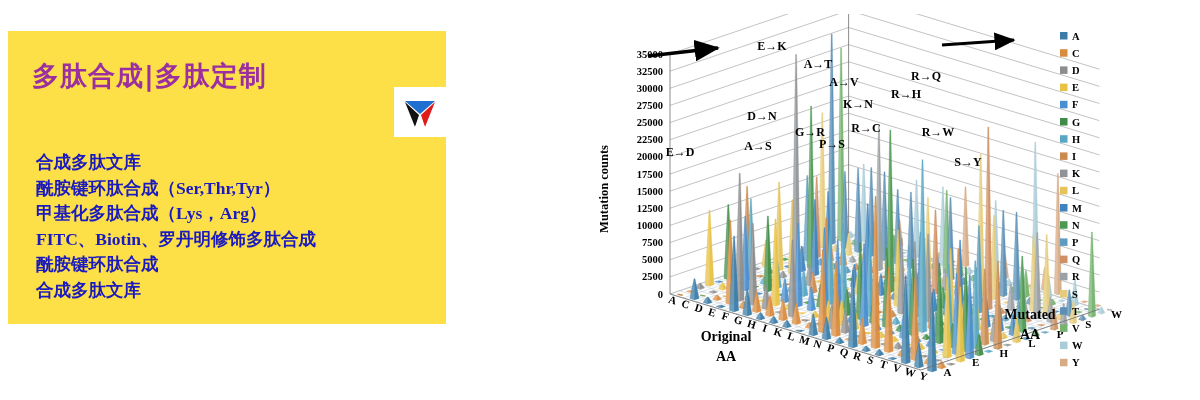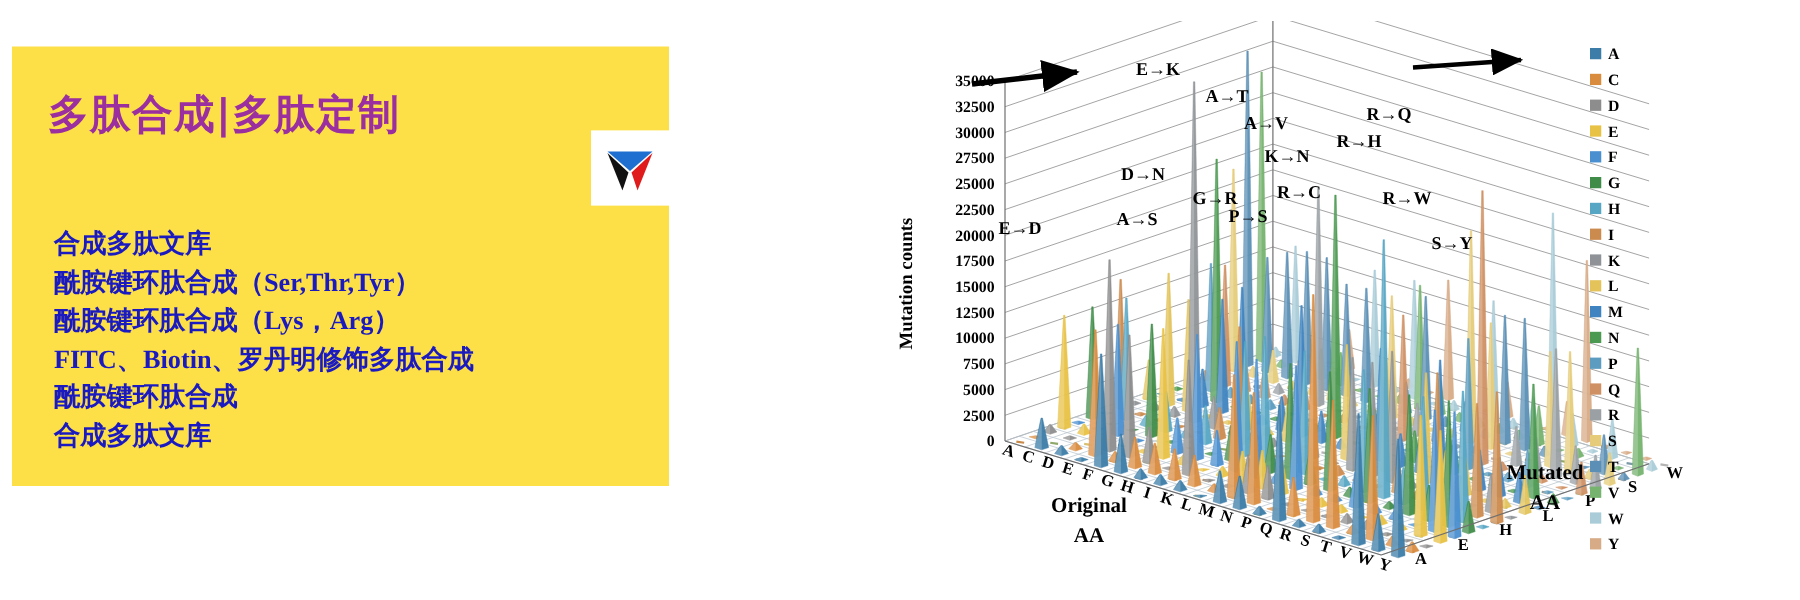--- a/index.html
+++ b/index.html
@@ -116,21 +116,21 @@
       <polygon points="11,14 41,14 26,27" fill="#1f6fd0"></polygon>
       <polygon points="11,15 25,28 21,40" fill="#111111"></polygon>
       <polygon points="41,15 27,28 31,40" fill="#e01b1b"></polygon>
       <polygon points="21,40 26,30 31,40 26,44" fill="#ffffff"></polygon>
     </svg>
   </div>
 
   <div id="promo-list">
     <div class="promo-line">合成多肽文库</div>
     <div class="promo-line">酰胺键环肽合成（Ser,Thr,Tyr）</div>
-    <div class="promo-line">酰胺键环肽合成（Lys，Arg）</div>
+    <div class="promo-line">甲基化多肽合成（Lys，Arg）</div>
     <div class="promo-line">FITC、Biotin、罗丹明修饰多肽合成</div>
     <div class="promo-line">酰胺键环肽合成</div>
     <div class="promo-line">合成多肽文库</div>
   </div>
 </div>
 
 <div id="chart-figure">
   <svg id="chart-svg" width="626" height="375" viewBox="0 0 626 375">
     <defs>
       <marker id="arrowhead" markerWidth="7" markerHeight="6" refX="6.5" refY="3" orient="auto" markerUnits="strokeWidth">

